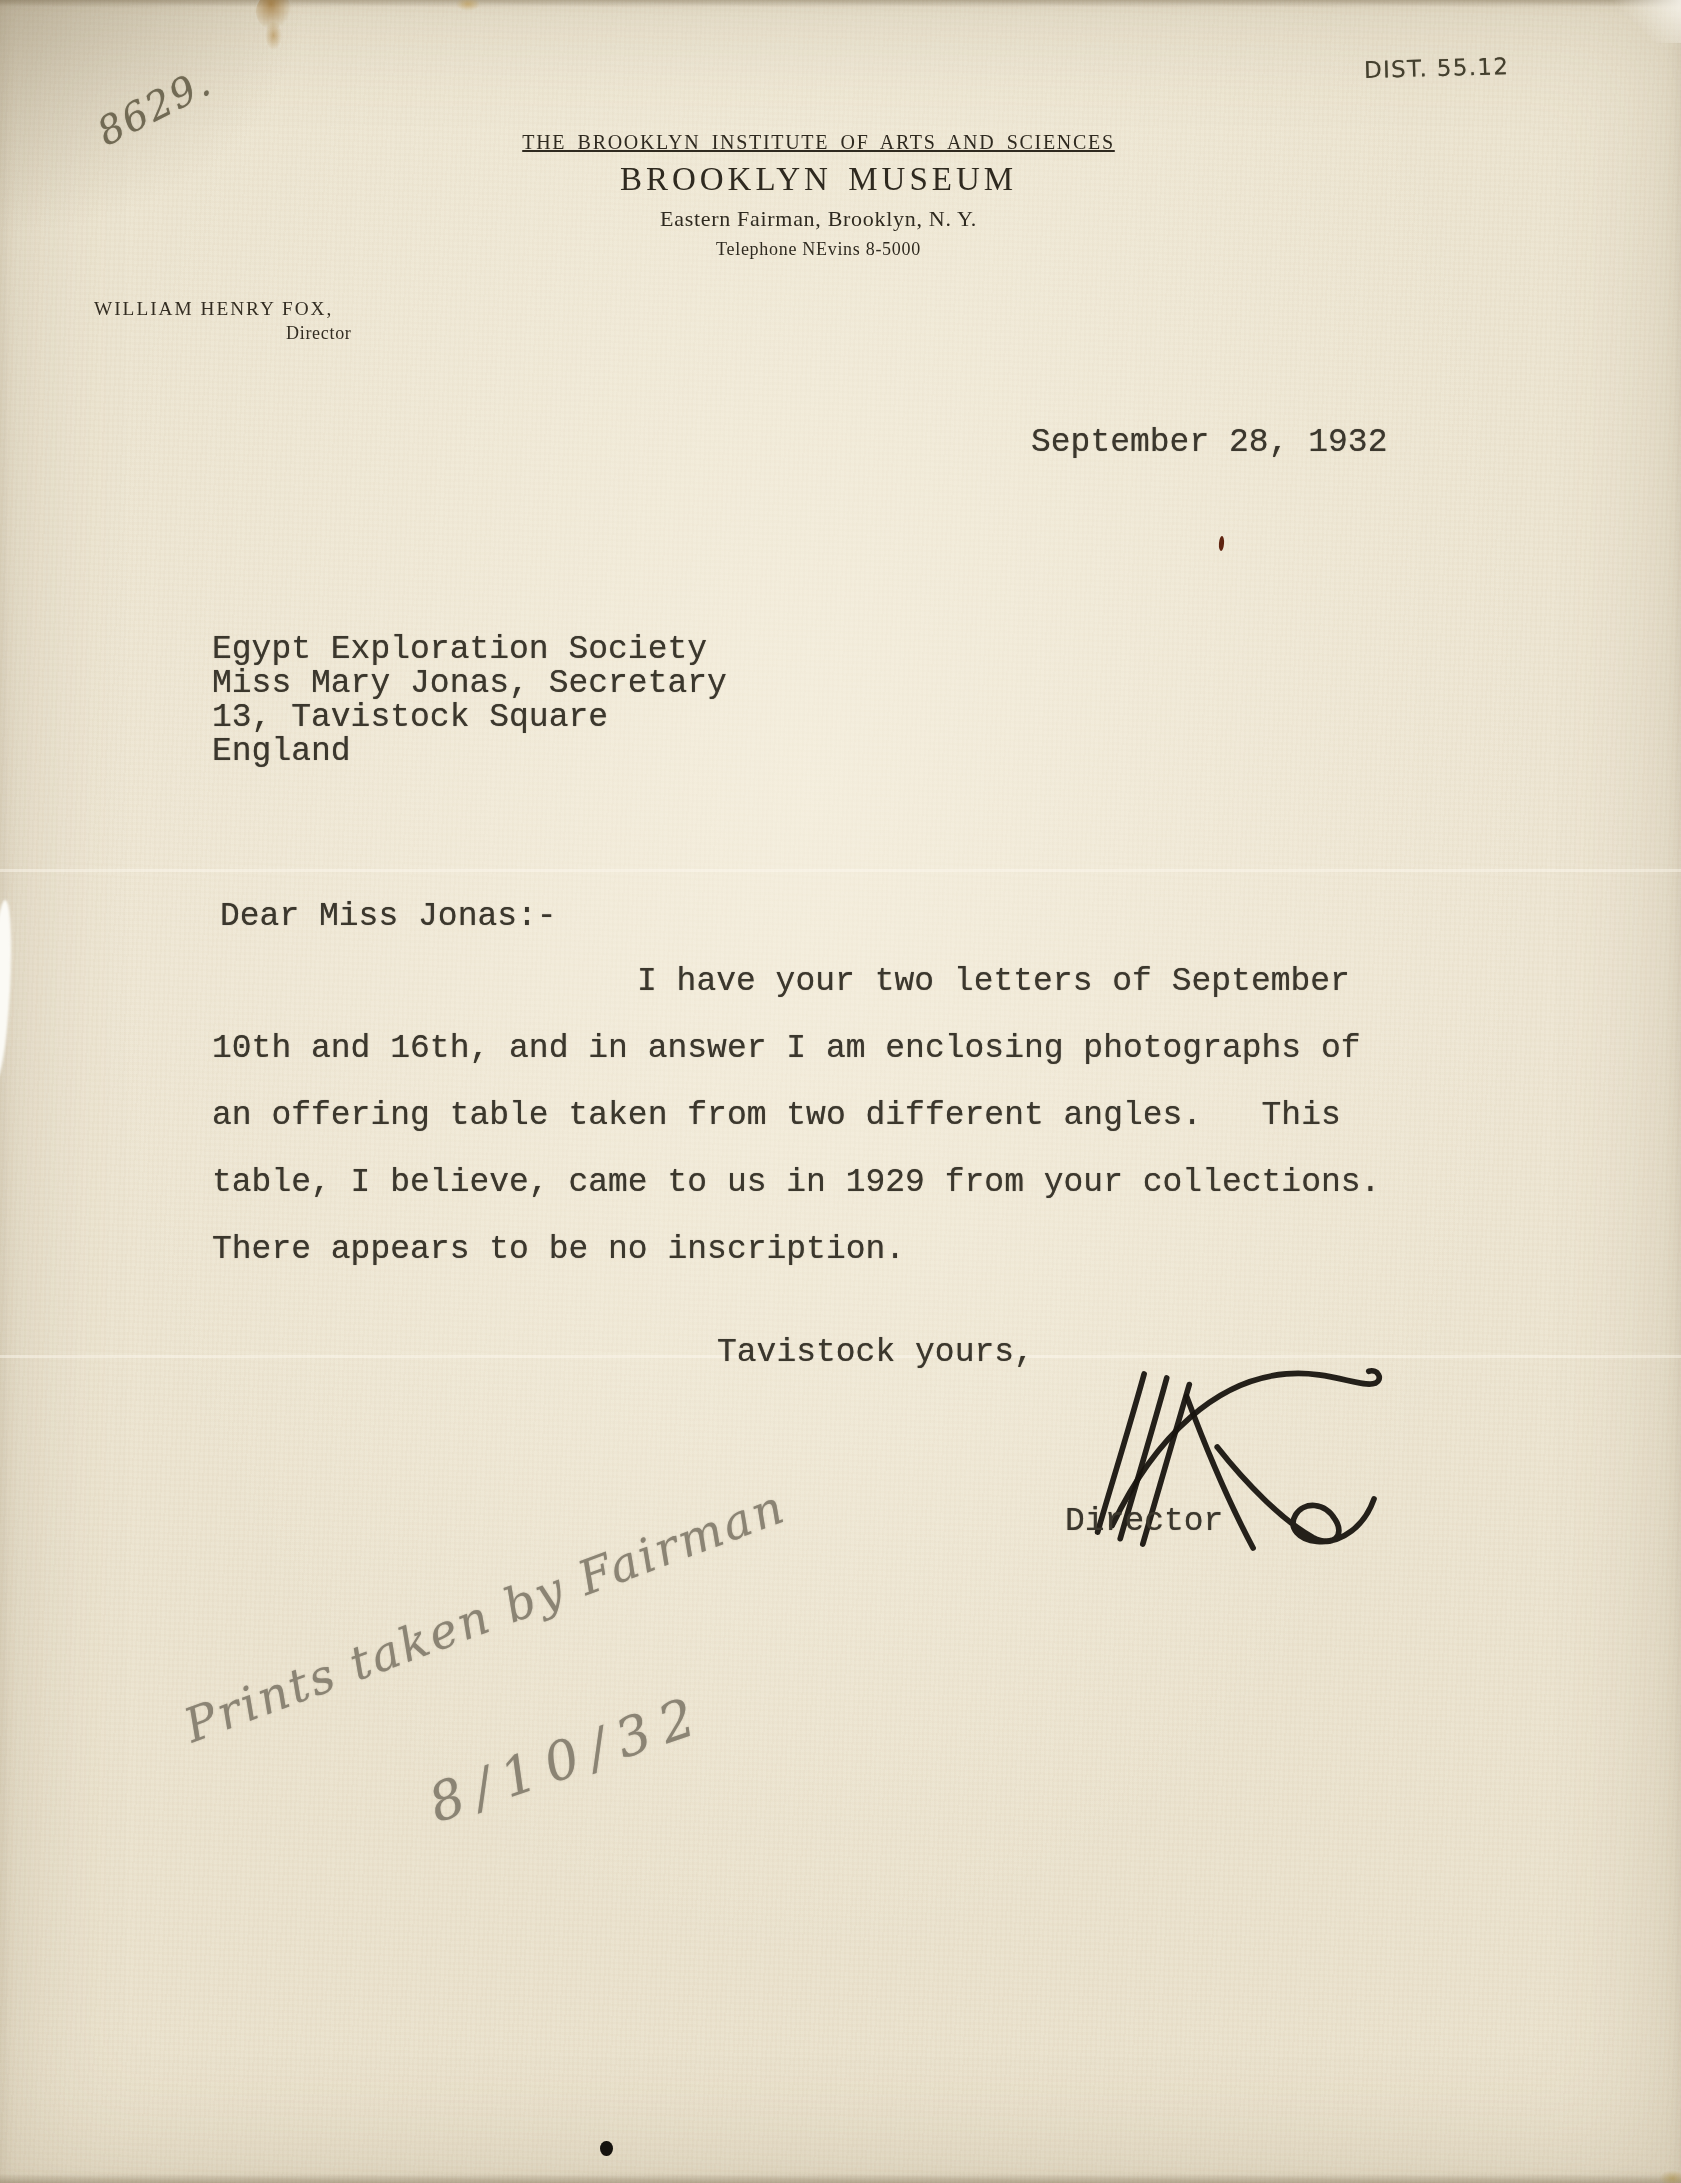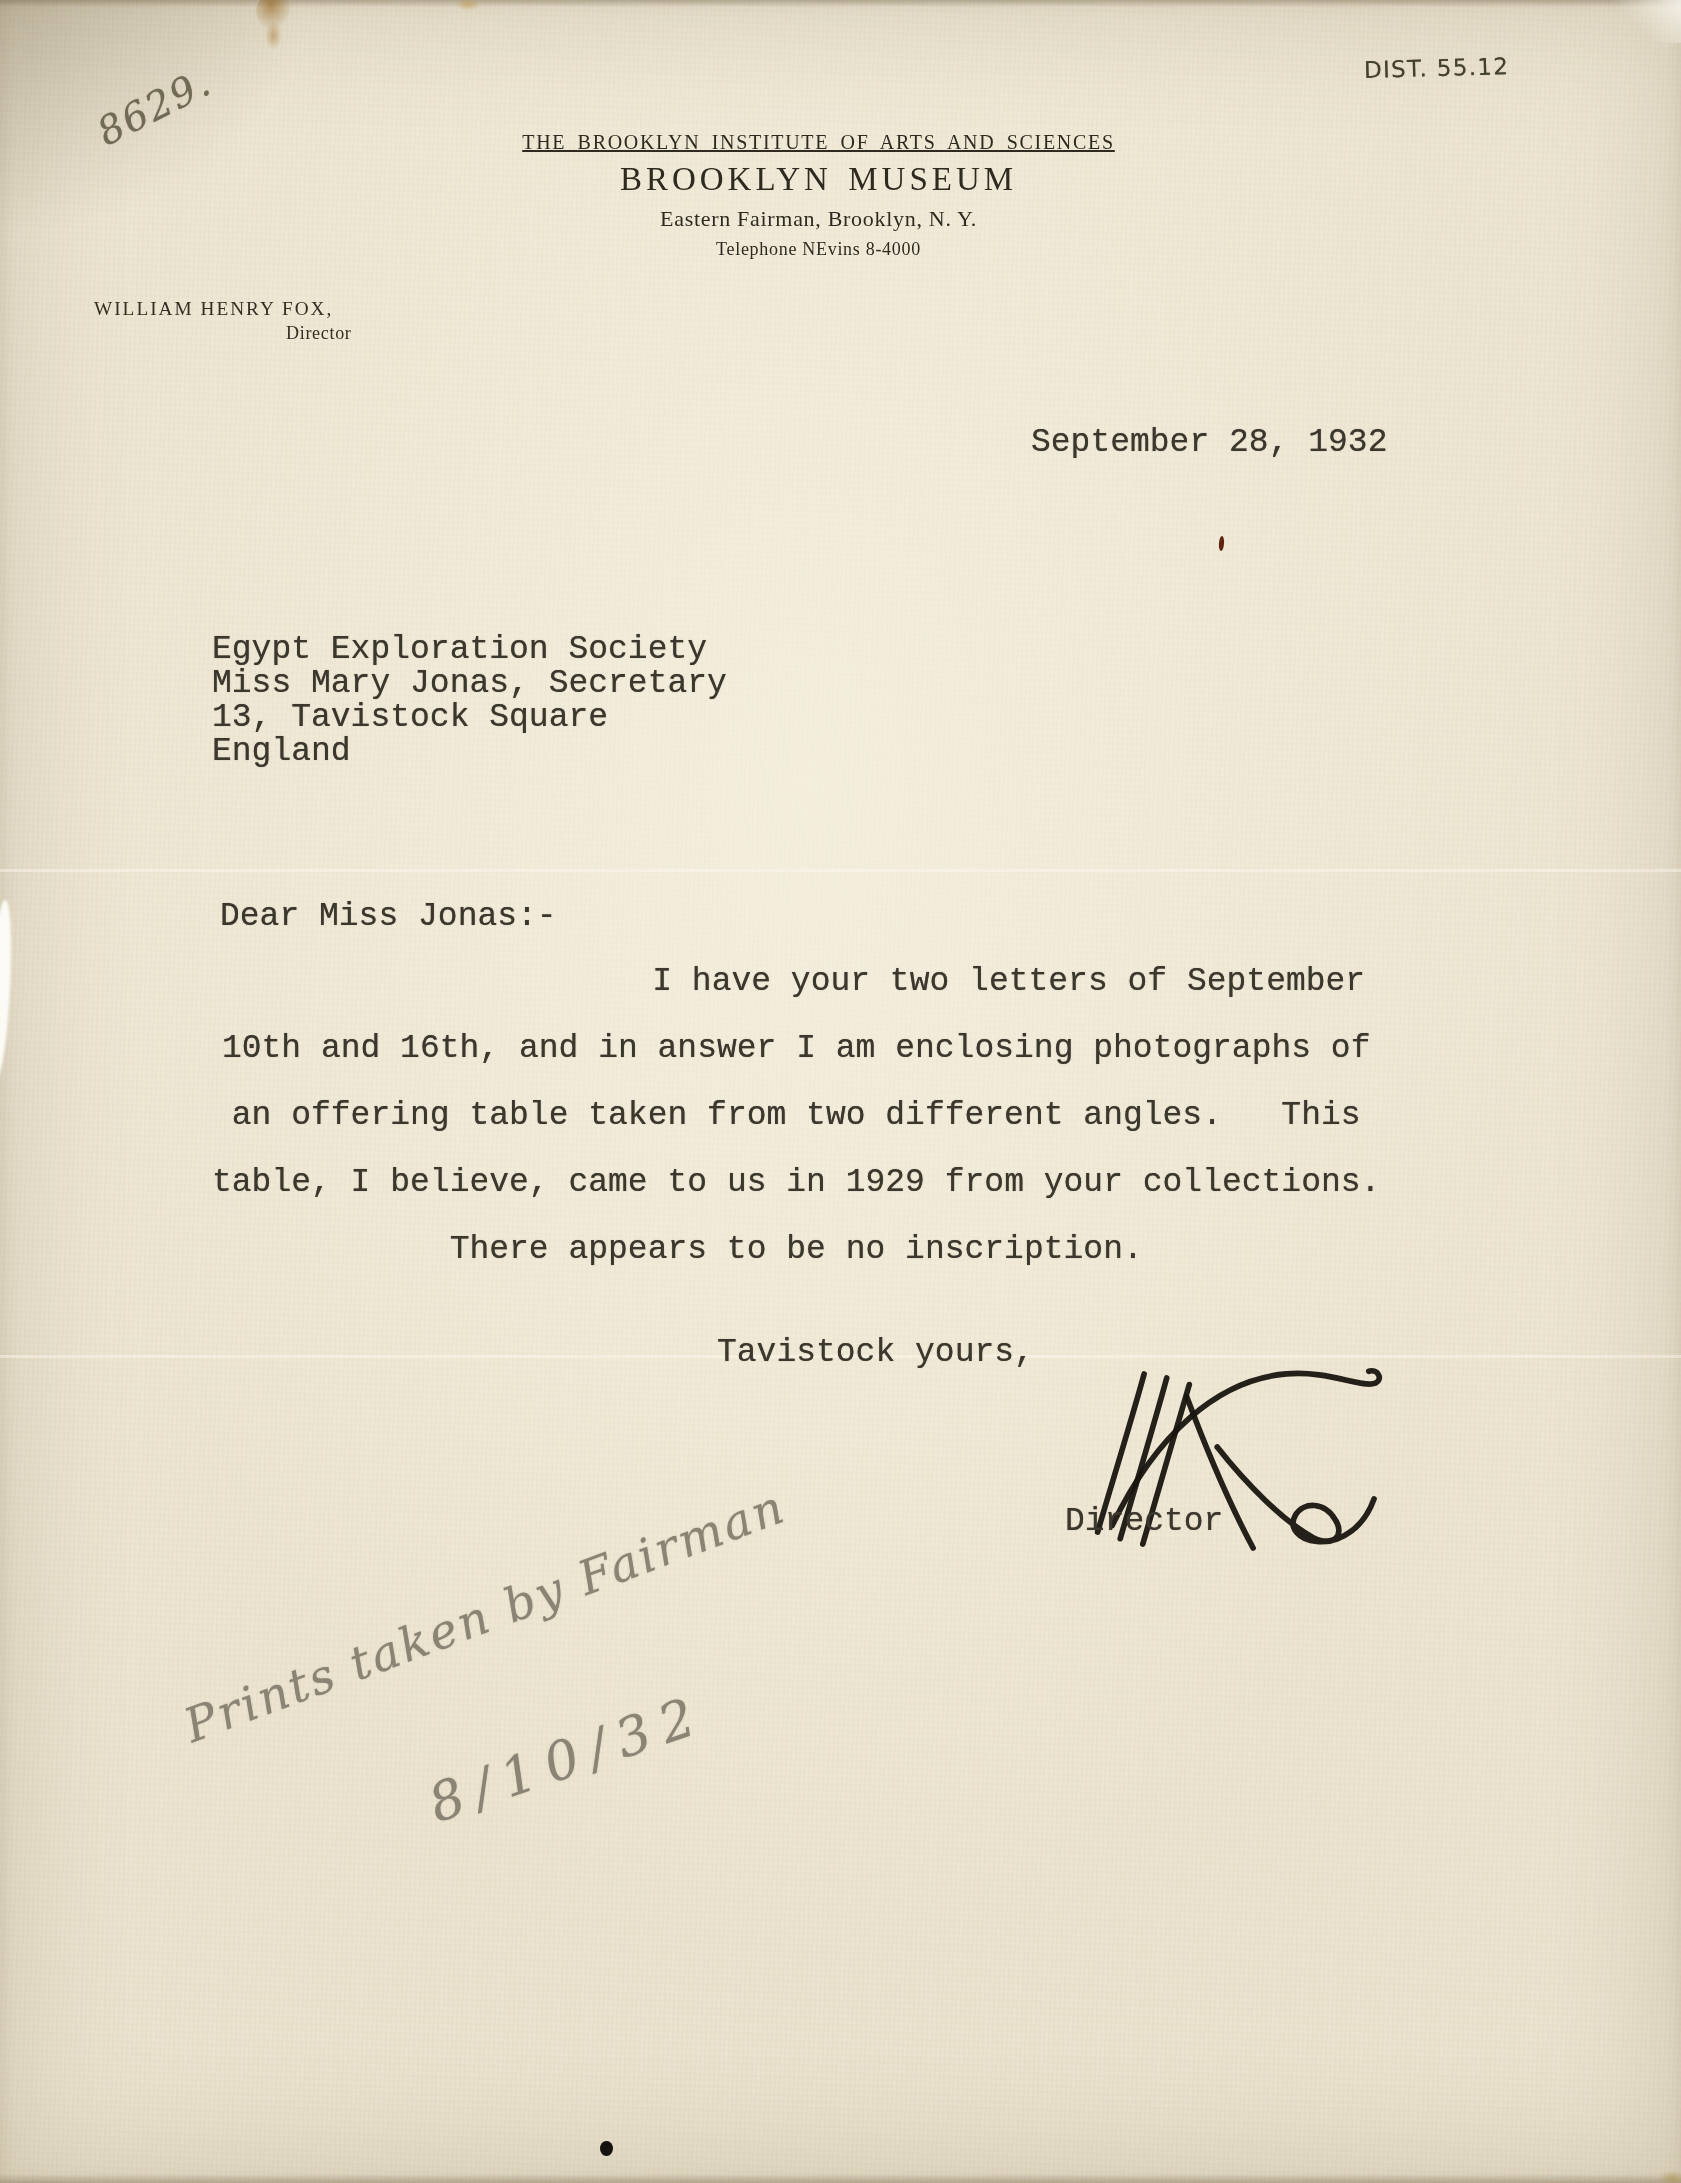--- a/index.html
+++ b/index.html
@@ -65,21 +65,21 @@
     transform:rotate(-19deg); transform-origin:0 100%; }
 
   
   .typed { font-family:"Liberation Mono", monospace; font-size:33px; color:#3b372d;
     text-shadow:0 0 0.8px rgba(55,50,40,.72); white-space:pre; line-height:33px; }
   .date-line   { left:1031px; top:426px; }
   .recipient   { left:212px;  top:633px; }
   .recipient .addr-line { line-height:34px; white-space:pre; }
   .salutation  { left:220px;  top:900px; }
   .letter-body { left:212px;  top:948px; }
-  .letter-body .body-line { line-height:67px; white-space:pre;text-align:center; }
+  .letter-body .body-line { line-height:67px; white-space:pre; }
   .letter-body .body-line:first-child { padding-left:425px; }
   .closing     { left:717px; top:1336px; }
   .signer-title{ left:1065px; top:1505px; }
 
   .signature { left:1075px; top:1354px; }
   .signature path { fill:none; stroke:#17130e; stroke-width:8.5; stroke-linecap:round;
     stroke-linejoin:round; opacity:.94; }
 </style>
 </head>
 <body>
@@ -98,21 +98,21 @@
   <div class="abs band band-1"></div>
   <div class="abs band band-2"></div>
 
   <div class="abs hand-dist">DIST. 55.12</div>
   <div class="abs hand-archive">8629.</div>
 
   <header class="abs letterhead">
     <div class="lh-institute">THE BROOKLYN INSTITUTE OF ARTS AND SCIENCES</div>
     <div class="lh-museum">BROOKLYN MUSEUM</div>
     <div class="lh-address">Eastern Fairman, Brooklyn, N. Y.</div>
-    <div class="lh-phone">Telephone NEvins 8-4000</div>
+    <div class="lh-phone">Telephone NEvins 8-5000</div>
   </header>
   <div class="abs director-name">WILLIAM HENRY FOX,</div>
   <div class="abs director-title">Director</div>
 
   <div class="abs typed date-line">September 28, 1932</div>
   <div class="abs ink-speck"></div>
 
   <div class="abs typed recipient"><div class="addr-line">Egypt Exploration Society</div><div class="addr-line">Miss Mary Jonas, Secretary</div><div class="addr-line">13, Tavistock Square</div><div class="addr-line">England</div></div>
 
   <div class="abs typed salutation">Dear Miss Jonas:-</div>

